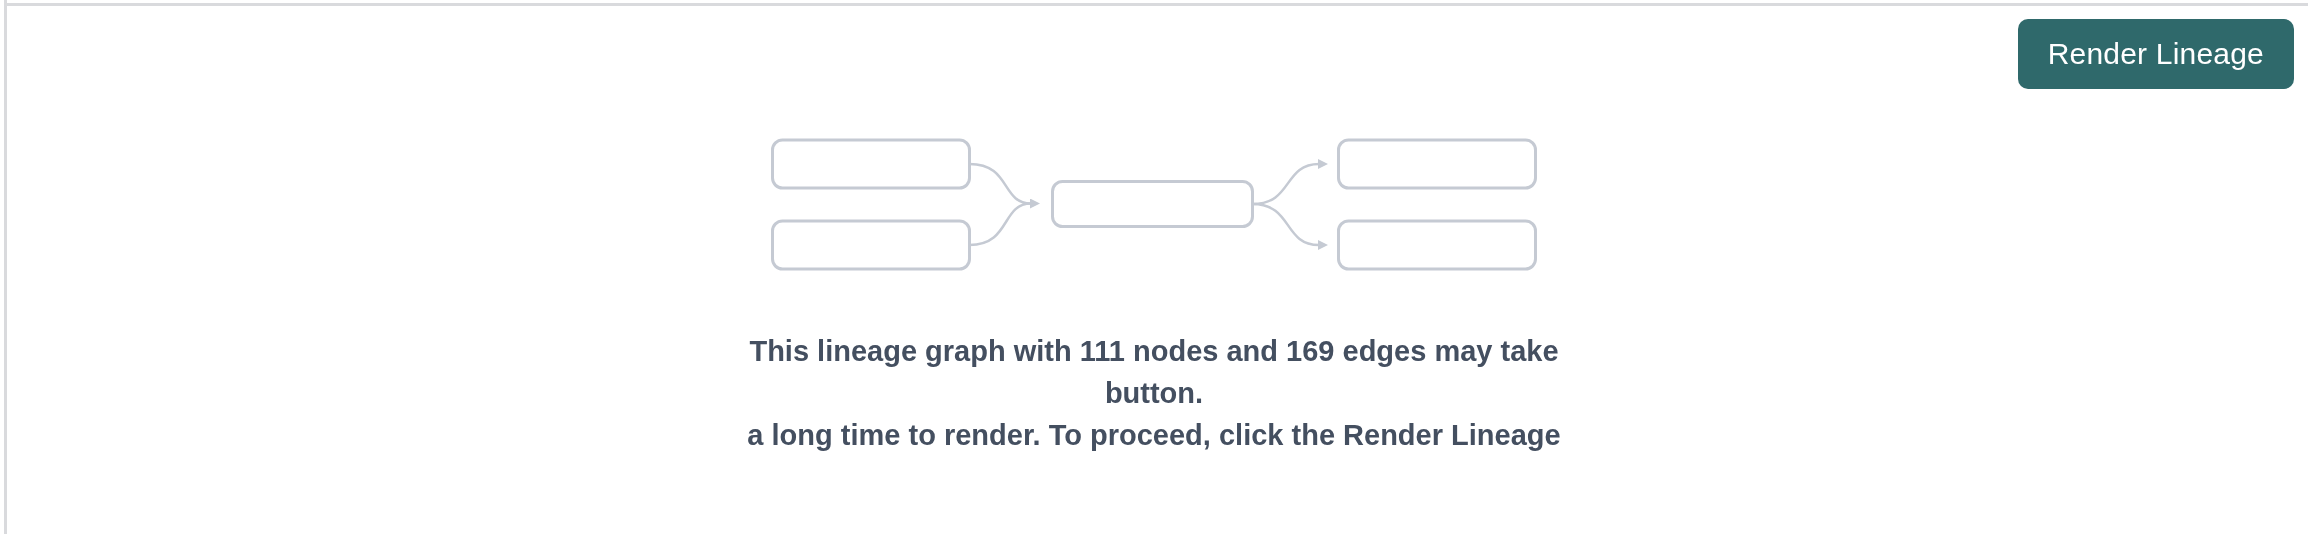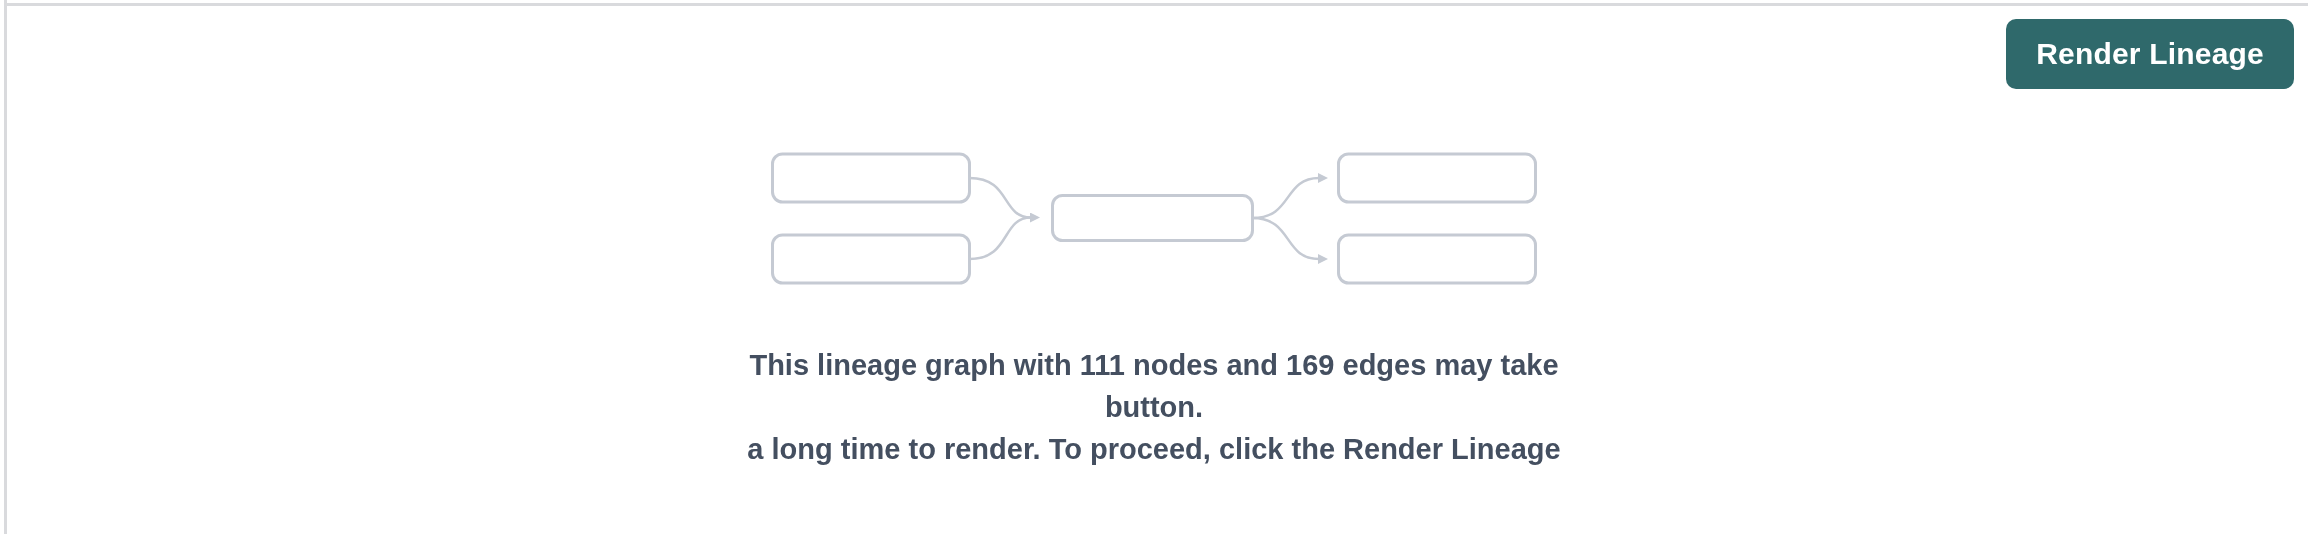--- a/index.html
+++ b/index.html
@@ -41,29 +41,29 @@
     top: 19px;
     right: 14px;
     height: 70px;
     padding: 0 30px;
     border: none;
     border-radius: 10px;
     background: var(--button-bg);
     color: var(--button-text);
     font-family: "Liberation Sans", sans-serif;
     font-size: 30px;
-    font-weight: 700;
+    font-weight: 400;
     letter-spacing: 0.2px;
     cursor: pointer;
   }
 
   .empty-state {
     position: absolute;
     left: 50%;
-    top: 146px;
+    top: 132px;
     transform: translateX(-50%);
     width: 1000px;
     display: flex;
     flex-direction: column;
     align-items: center;
   }
 
   .diagram { display: block; }
   .diagram .node {
     fill: #ffffff;

